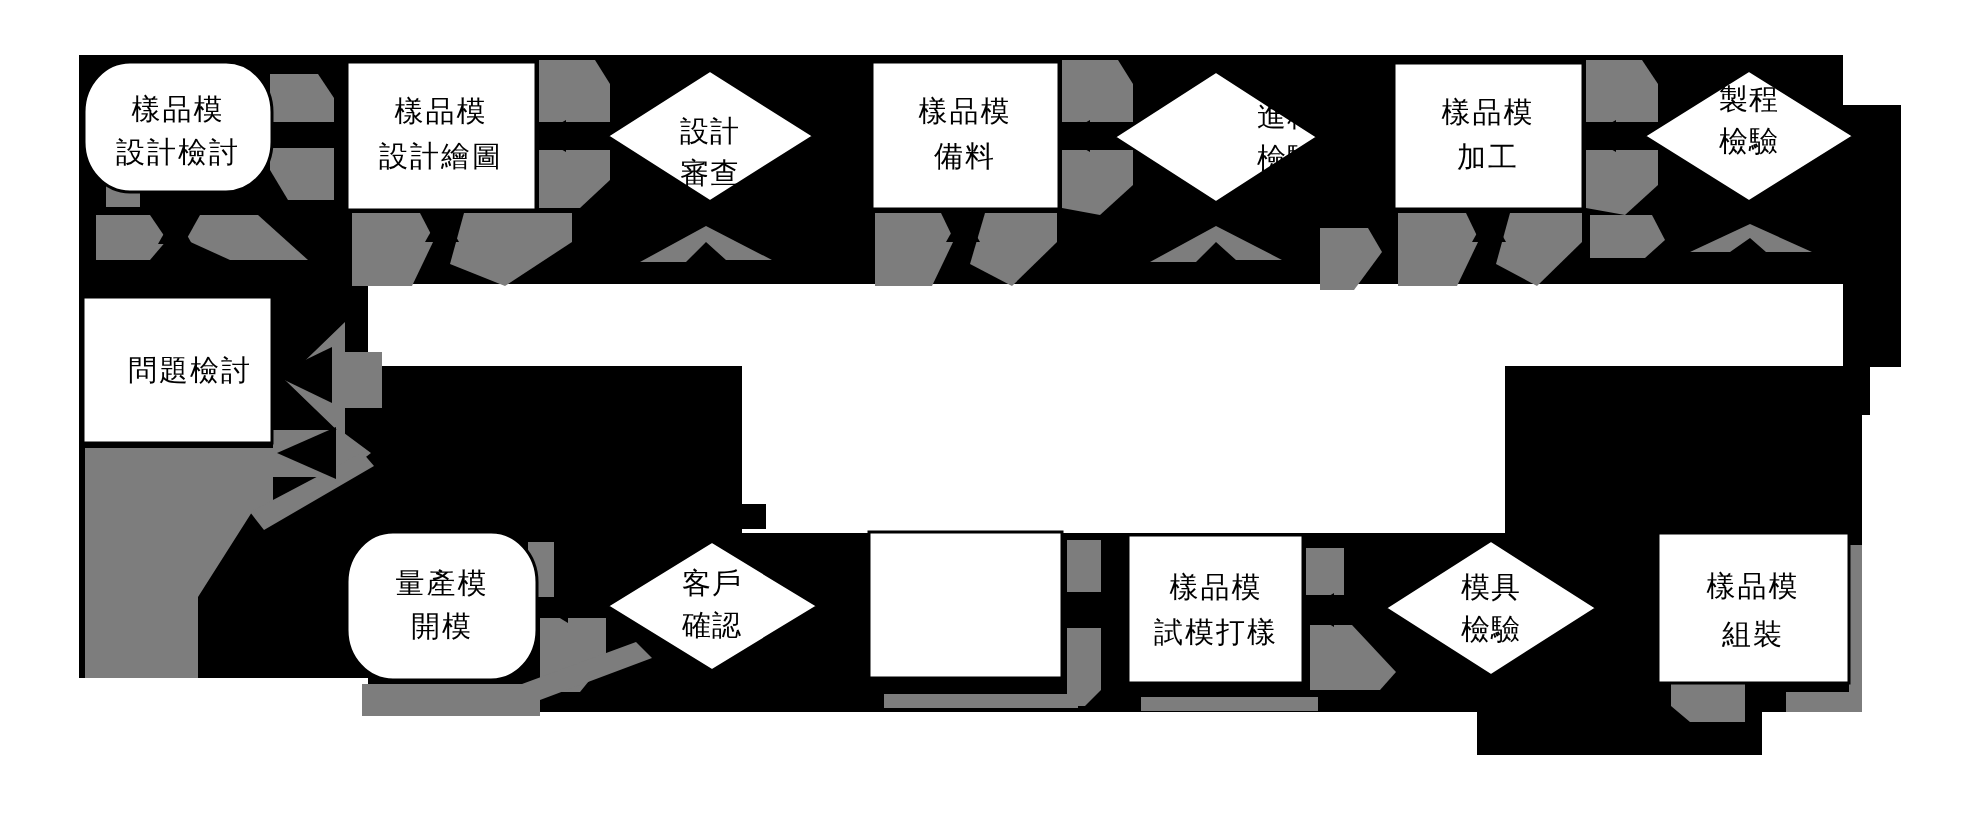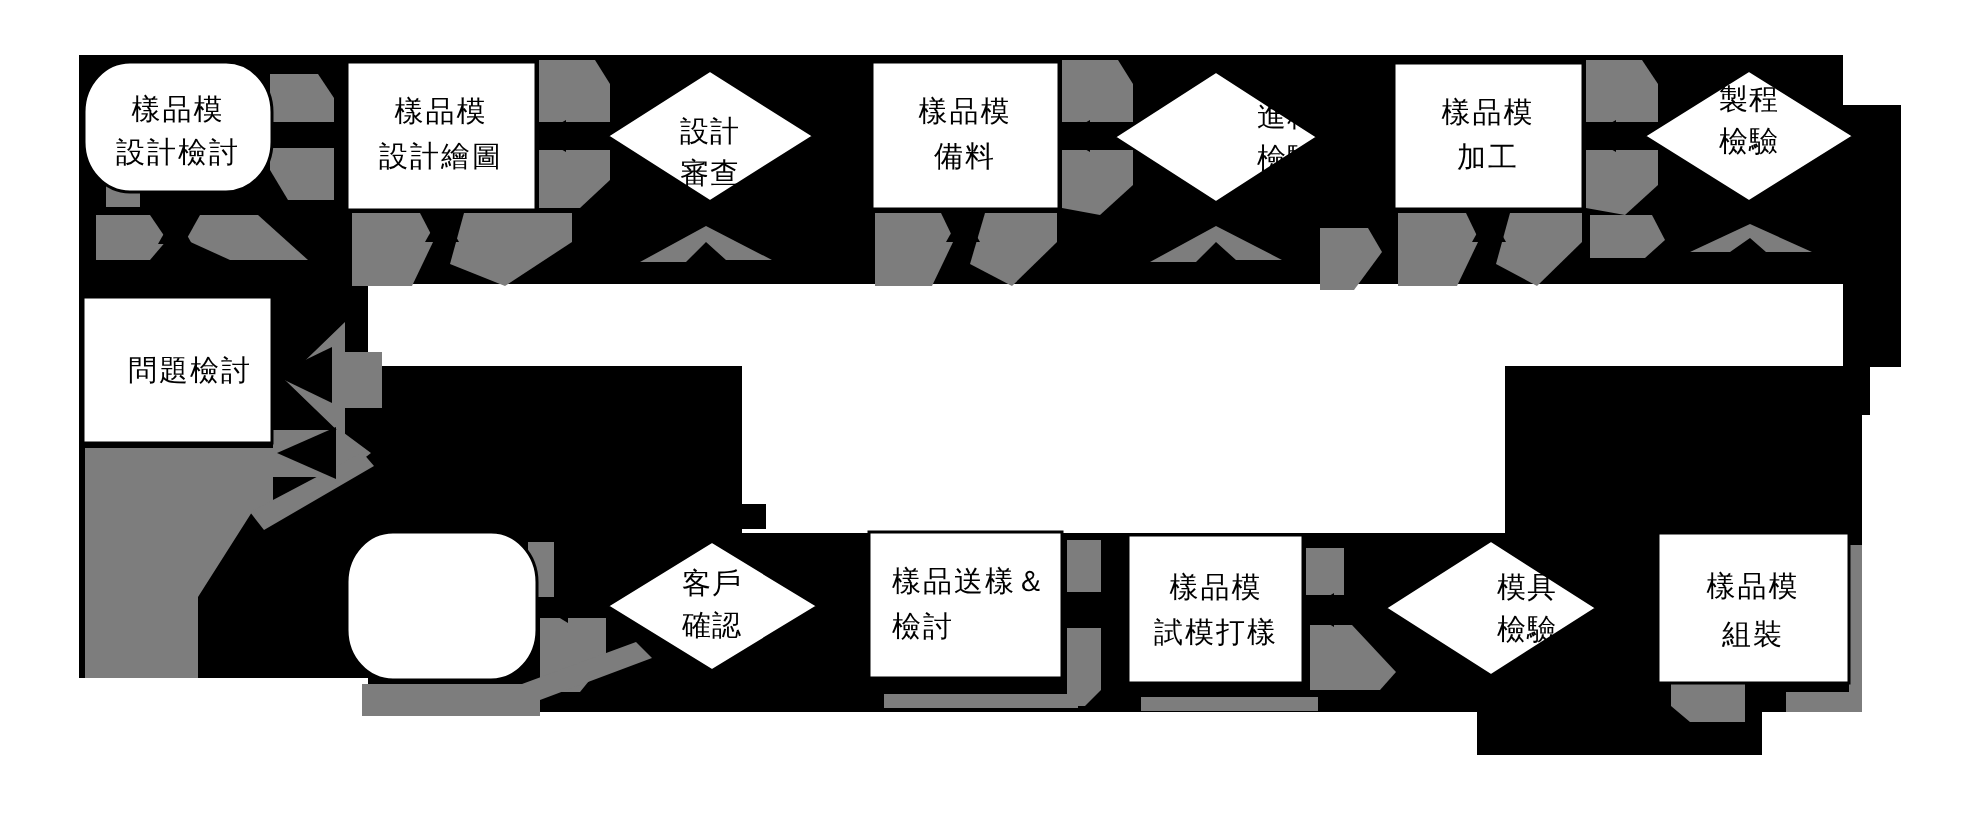--- a/index.html
+++ b/index.html
@@ -108,24 +108,24 @@
 審查</div>
 <div class="lbl" style="left:965px;top:134px;">樣品模
 備料</div>
 <div class="lbl lbl-diamond" style="left:1287px;top:137px;">進料
 檢驗</div>
 <div class="lbl" style="left:1488px;top:135px;">樣品模
 加工</div>
 <div class="lbl lbl-diamond" style="left:1749px;top:120px;">製程
 檢驗</div>
 <div class="lbl lbl-single" style="left:178px;top:370px;margin-left:12px;">問題檢討</div>
+<div class="lbl" style="left:442px;top:605px;line-height:43px;">量產模
+開模</div>
 <div class="lbl lbl-diamond" style="left:712px;top:604px;">客戶
 確認</div>
-<div class="lbl-left" style="left:892px;top:604px;">樣品送樣＆
-檢討</div>
 <div class="lbl" style="left:1216px;top:610px;">樣品模
 試模打樣</div>
-<div class="lbl lbl-diamond" style="left:1491px;top:608px;margin-left:36px;">模具
+<div class="lbl lbl-diamond" style="left:1491px;top:608px;">模具
 檢驗</div>
 <div class="lbl" style="left:1753px;top:610px;line-height:48px;">樣品模
 組裝</div>
 
 </div>
 
 </body></html>

